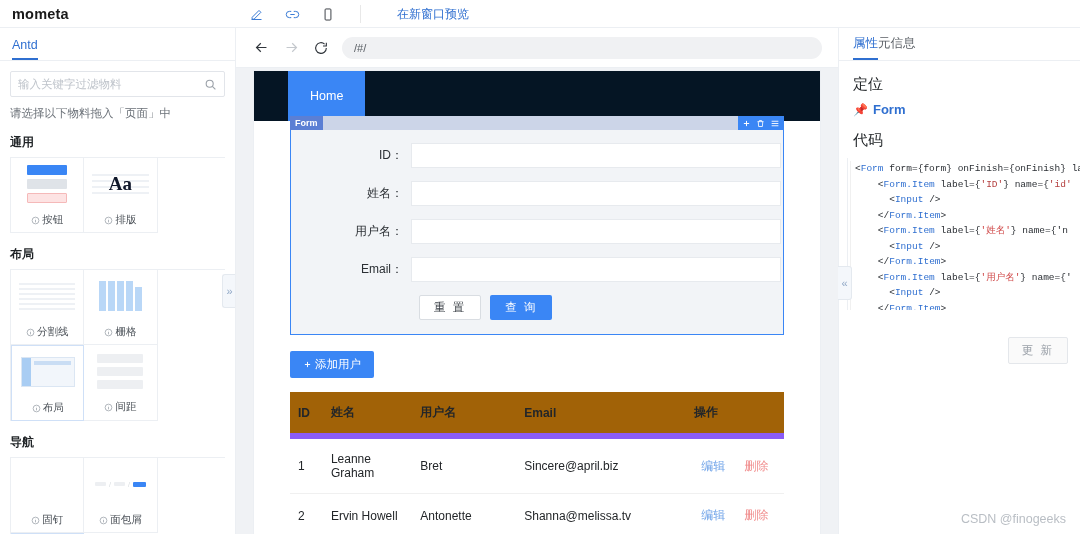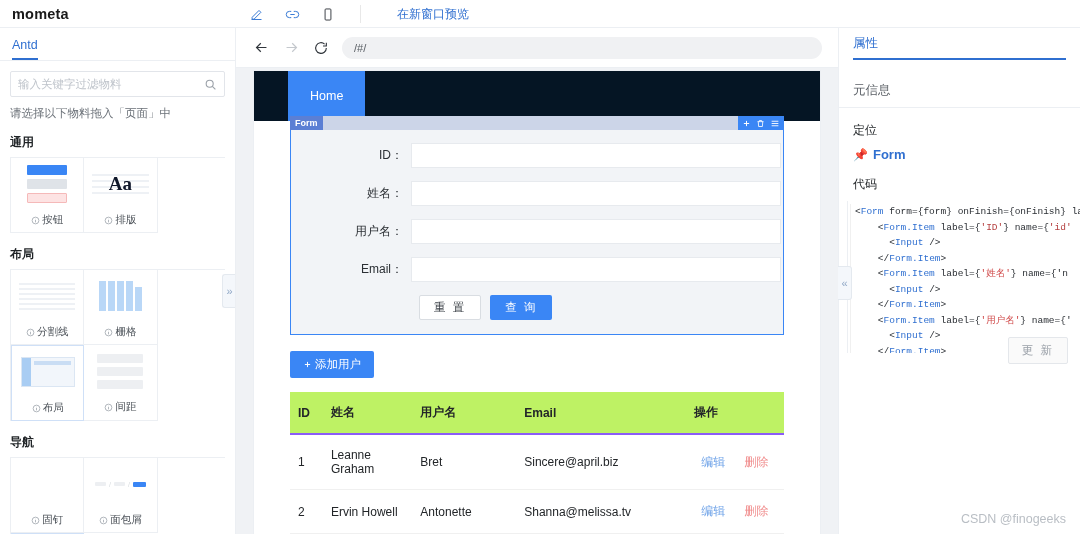--- a/index.html
+++ b/index.html
@@ -119,42 +119,42 @@
   .btn-primary { background: #3a86f5; color: #fff; }
   .add-btn {
     margin: 16px 36px 0 36px; display: inline-flex; align-items: center; gap: 3px;
     background: #3a86f5; color: #fff; font-size: 11.5px; padding: 6px 13px;
     border-radius: 2px; cursor: pointer;
   }
   .tbl-wrap { margin: 14px 36px 0 36px; background: #fff; }
   table.data { width: 100%; border-collapse: collapse; }
   table.data th {
     text-align: left; font-size: 12px; color: #232629; font-weight: 700;
-    padding: 12px 8px; background: #bef264; border-bottom: 2px solid #8b5cf6;
+    padding: 12px 8px; background: #a16207; border-bottom: 6px solid #8b5cf6;
   }
   table.data td {
     font-size: 12px; color: #232629; padding: 13px 8px;
     border-bottom: 1px solid #f0f0f0; vertical-align: middle;
   }
   th.c-id, td.c-id { width: 34px; padding-left: 12px; }
   th.c-name, td.c-name { width: 96px; }
   th.c-user, td.c-user { width: 112px; }
   th.c-email, td.c-email { width: 180px; }
   th.c-act, td.c-act { text-align: center; width: 110px; }
   td.c-name { color: #7fa8e0; }
   .act-edit { color: #6fa3e8; font-size: 12px; cursor: pointer; margin-right: 16px; }
   .act-del { color: #f08a8a; font-size: 12px; cursor: pointer; }
 
   
   .right { width: 242px; flex: 0 0 242px; border-left: 1px solid #eceff3; background: #fff; position: relative; }
-  .right-tabs { display: flex; gap: 22px; padding: 7px 14px 0 14px; flex-direction: column; }
+  .right-tabs { display: flex; padding: 7px 14px 0 14px; }
   .r-tab { font-size: 12.5px; color: #5b6066; padding-bottom: 6px; cursor: pointer; border-bottom: 2px solid transparent; }
   .r-tab.active { color: #2f6fd0; border-bottom-color: #2f6fd0; }
   .right-hr { height: 1px; background: #eceff3; }
-  .r-section { font-size: 12px; color: #1f2326; padding: 14px 14px 0 14px; }
+  .r-section { font-size: 15px; color: #1f2326; padding: 14px 14px 0 14px; }
   .r-locate { display: flex; align-items: center; gap: 5px; padding: 8px 14px 0 14px; font-size: 13px; color: #2f6fd0; font-weight: 700; cursor: pointer; }
   .pin { font-size: 12px; }
   .code-box {
     margin: 8px 0 0 8px; border-left: 1px solid #eceff3; height: 152px; overflow: hidden;
     background: #fff; position: relative;
   }
   pre.code {
     font-family: "Liberation Mono", "DejaVu Sans Mono", monospace;
     font-size: 9.5px; line-height: 15.5px; color: #2b2f34; white-space: pre;
     padding: 3px 0 0 2px; margin: 0;

